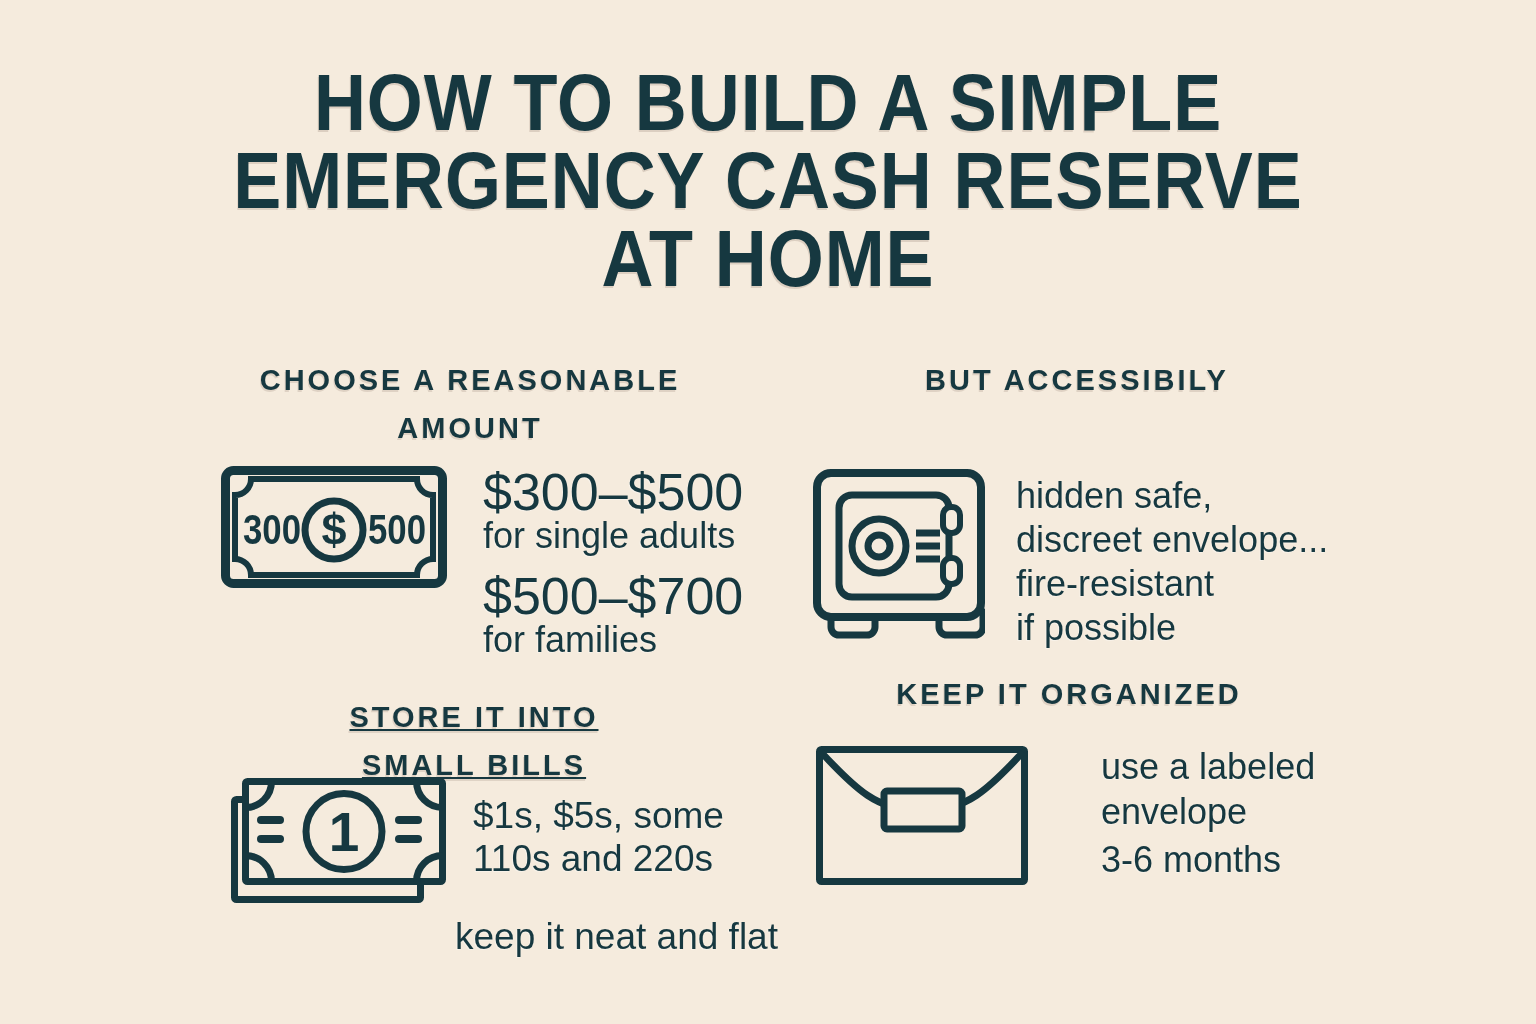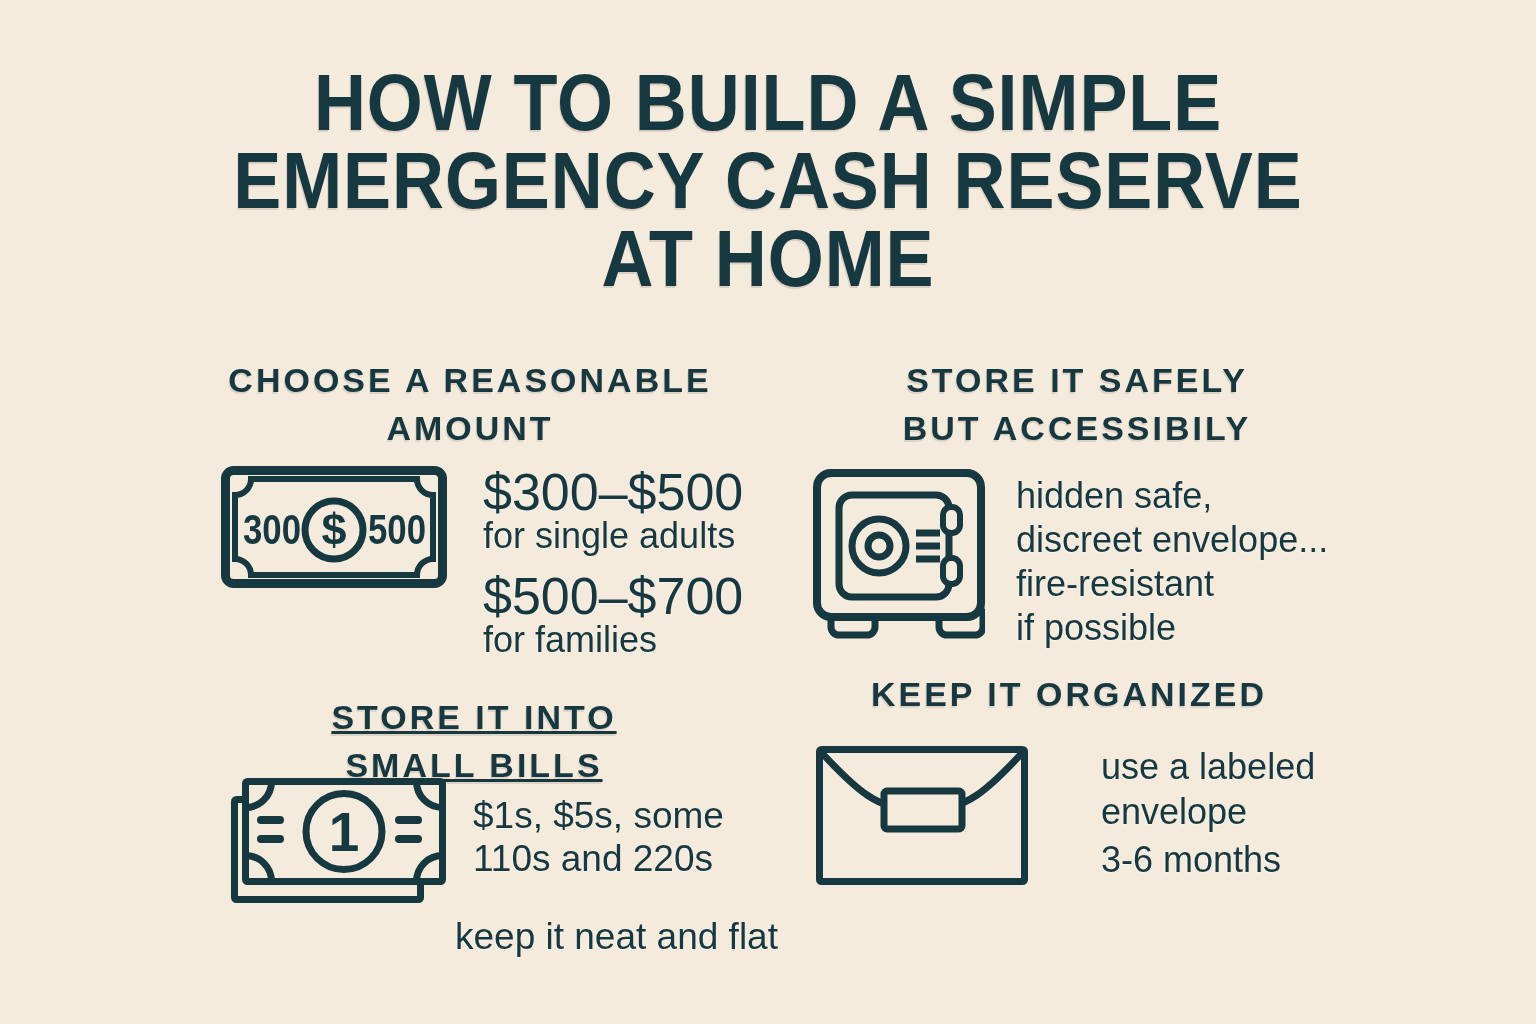--- a/index.html
+++ b/index.html
@@ -13,21 +13,21 @@
   .title {
     position:absolute; top:64px; left:0; width:1536px; margin:0;
     text-align:center; font-weight:bold; font-size:80px; line-height:78px;
     letter-spacing:1px; transform:scaleX(0.9);
     text-shadow:-1px 2px 0 rgba(93,63,48,0.16);
   }
   .tline { display:block; }
   
   .sec-heading {
     position:absolute; margin:0; width:560px; text-align:center;
-    font-weight:bold; font-size:34px; line-height:48px; letter-spacing:3px;
+    font-weight:bold; font-size:29px; line-height:48px; letter-spacing:3px;
     text-shadow:-1px 2px 0 rgba(93,63,48,0.14);
   }
   .hline { display:block; }
   #heading-choose-amount { left:190px; top:356px; }
   #heading-store-safely  { left:797px; top:356px; }
   #heading-small-bills   { left:194px; top:693px;text-decoration:underline; }
   #heading-keep-organized{ left:789px; top:670px; }
   
   .icon { position:absolute; display:block; }
   #icon-banknote { left:221px; top:466px; }
@@ -85,21 +85,20 @@
       <span class="amount">$300–$500</span>
       <span>for single adults</span>
     </div>
     <div class="group2">
       <span class="amount">$500–$700</span>
       <span>for families</span>
     </div>
   </div>
 
   <h2 class="sec-heading" id="heading-store-safely">
-    <span class="hline">STORE IT SAFELY</span>
     <span class="hline">BUT ACCESSIBILY</span>
   </h2>
 
   <svg class="icon" id="icon-safe" width="172" height="170" viewBox="0 0 172 170" aria-hidden="true">
     <rect x="18" y="138" width="44" height="28" rx="8" stroke-width="7"></rect>
     <rect x="126" y="138" width="44" height="28" rx="8" stroke-width="7"></rect>
     <rect class="bgfill" x="4" y="4" width="164" height="144" rx="14" stroke-width="8"></rect>
     <rect x="26" y="26" width="110" height="102" rx="13" stroke-width="7"></rect>
     <circle cx="66" cy="77" r="27" stroke-width="7"></circle>
     <circle cx="66" cy="77" r="11" stroke-width="7"></circle>

